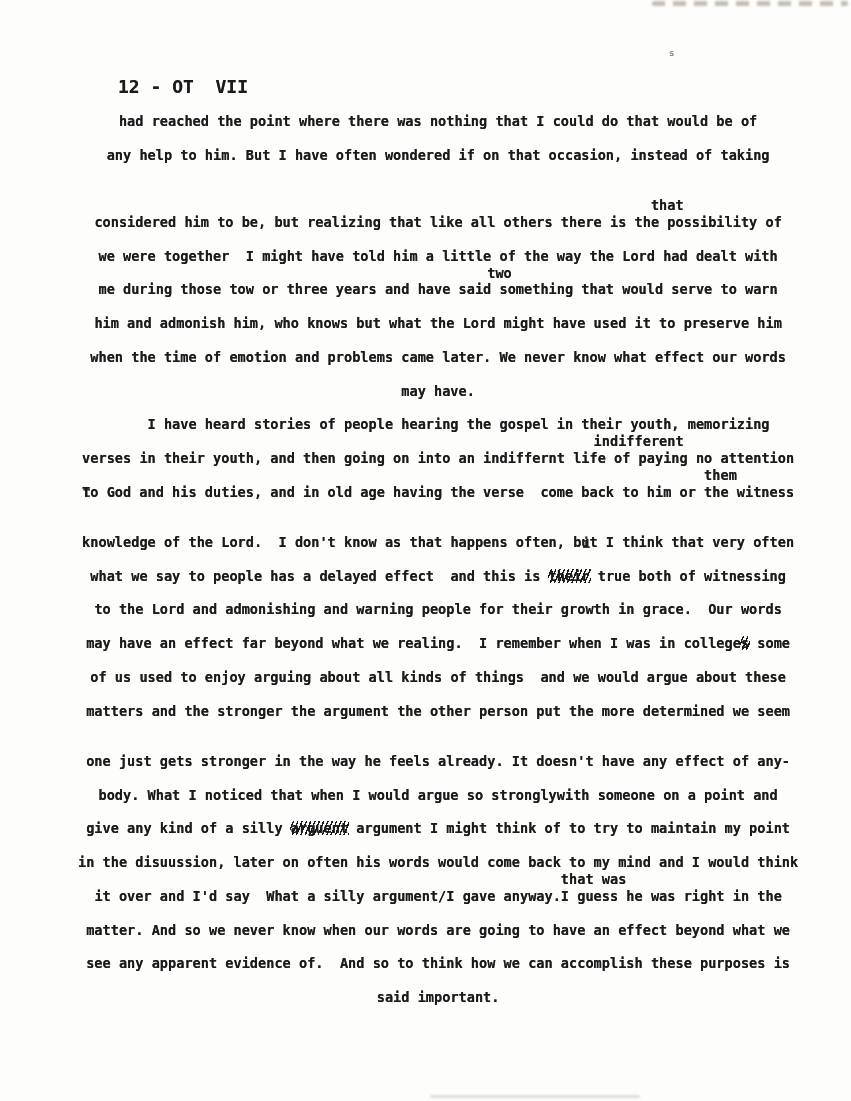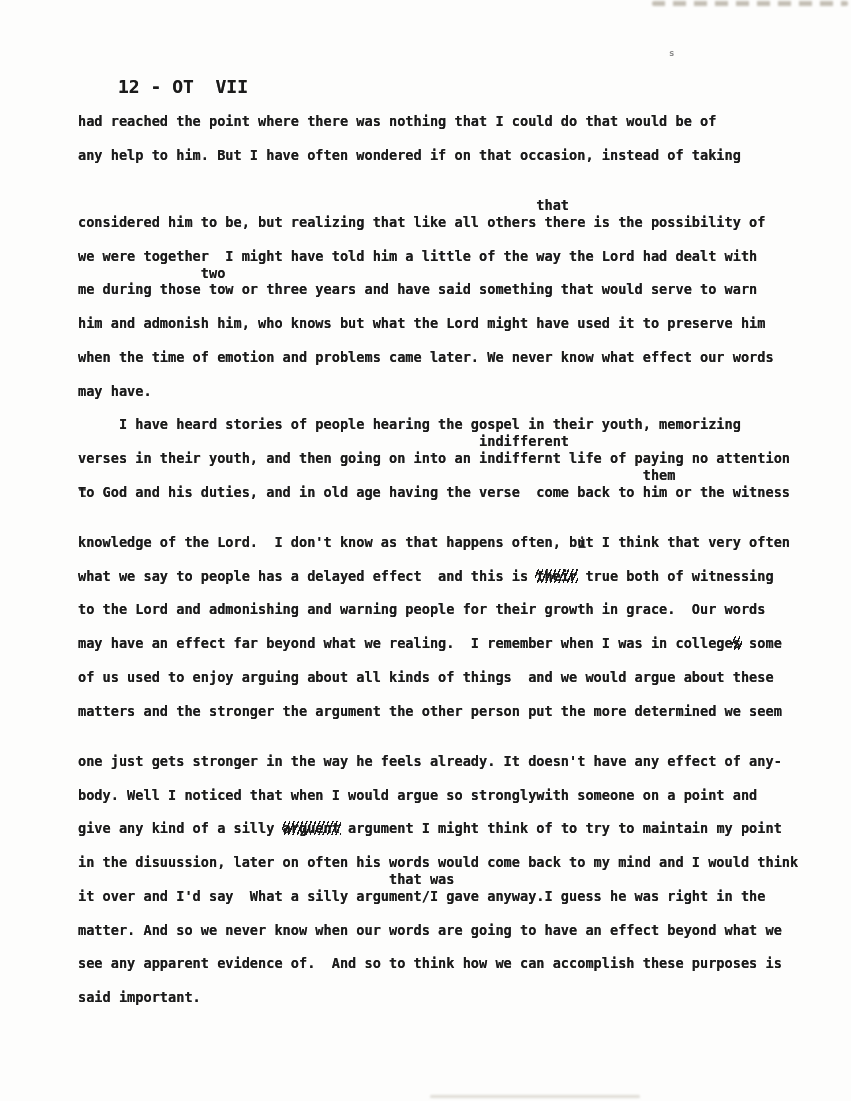--- a/index.html
+++ b/index.html
@@ -12,21 +12,21 @@
     font-weight:bold;
     color:#1b1b1b;
   }
   .page-label{
     position:absolute;left:78px;top:79px;
     font-size:18px;line-height:16.85px;white-space:pre;
     text-shadow:0 0 .45px rgba(25,25,25,.75);
     margin-left:40px;
   }
   .doc-body{
-    position:absolute;left:78px;top:113px;
+    position:absolute;left:78px;top:113px;text-align:center;
   }
   .row{
     height:16.85px;
     font-size:13.6px;line-height:16.85px;
     white-space:pre;
     text-shadow:0 0 .45px rgba(25,25,25,.75);
   }
   .xstrike{position:relative;display:inline-block;}
   .xstrike::after{
     content:"";position:absolute;left:-1px;right:-1px;top:1px;bottom:2px;
@@ -91,21 +91,21 @@
       <div class="row"></div>
       <div class="row"><span>may have an effect far beyond what we realing.  I remember when I was in college</span><span class="xstrike">s</span><span> some</span></div>
       <div class="row"></div>
       <div class="row"><span>of us used to enjoy arguing about all kinds of things  and we would argue about these</span></div>
       <div class="row"></div>
       <div class="row"><span>matters and the stronger the argument the other person put the more determined we seem</span></div>
       <div class="row"></div>
       <div class="row"></div>
       <div class="row"><span>one just gets stronger in the way he feels already. It doesn't have any effect of any-</span></div>
       <div class="row"></div>
-      <div class="row"><span>body. Well I noticed that when I would argue so stronglywith someone on a point and</span></div>
+      <div class="row"><span>body. What I noticed that when I would argue so stronglywith someone on a point and</span></div>
       <div class="row"></div>
       <div class="row"><span>give any kind of a silly </span><span class="xstrike">arguent</span><span> argument I might think of to try to maintain my point</span></div>
       <div class="row"></div>
       <div class="row"><span>in the disuussion, later on often his words would come back to my mind and I would think</span></div>
       <div class="row"><span>                                      that was</span></div>
       <div class="row"><span>it over and I'd say  What a silly argument/I gave anyway.I guess he was right in the</span></div>
       <div class="row"></div>
       <div class="row"><span>matter. And so we never know when our words are going to have an effect beyond what we</span></div>
       <div class="row"></div>
       <div class="row"><span>see any apparent evidence of.  And so to think how we can accomplish these purposes is</span></div>

